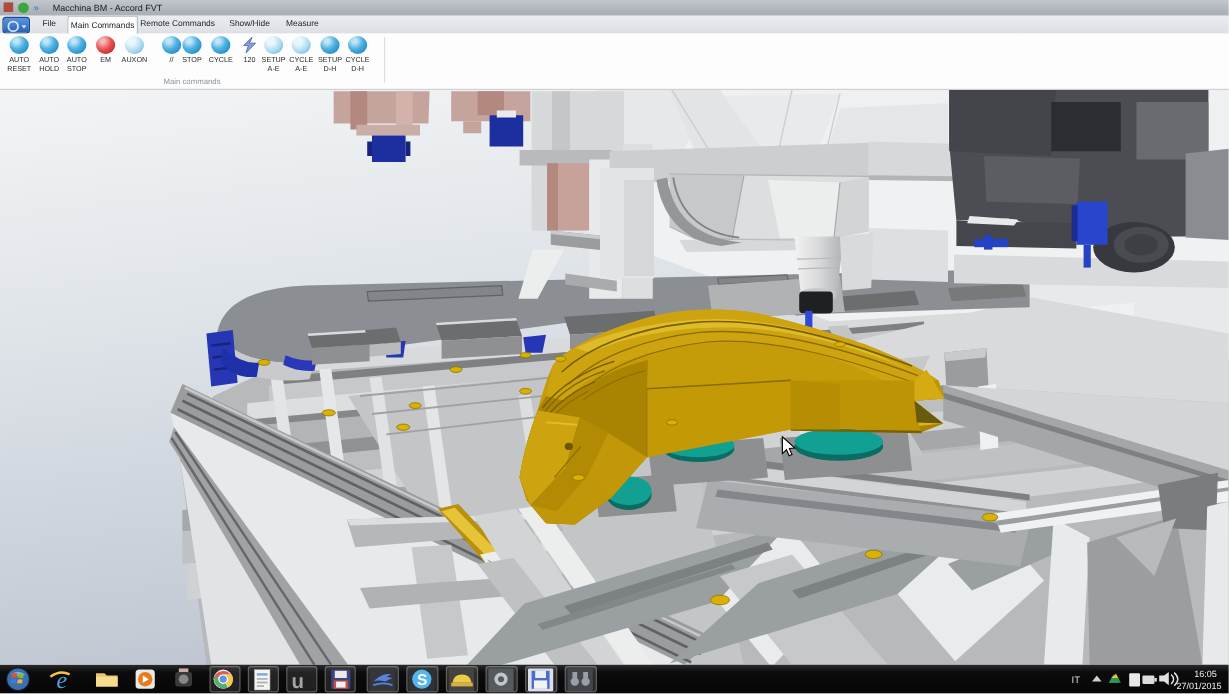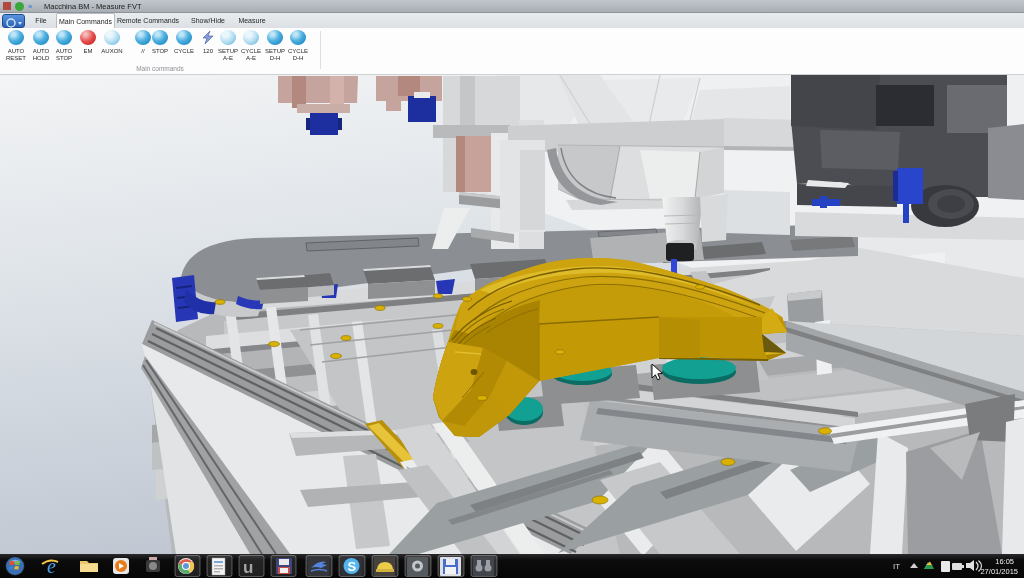--- a/index.html
+++ b/index.html
@@ -323,21 +323,21 @@
 </g>
 
 <path d="M 652,364 l 0,14 l 3.4,-3.2 l 2.2,5 l 2.4,-1 l -2.2,-5 l 4.6,-0.4 Z" fill="#fff" stroke="#000" stroke-width="0.9"></path>
 </g>
 </svg>
 
 <div id="titlebar">
  <div style="position:absolute;left:3px;top:2px;width:8px;height:8px;background:#b04a3e;"></div>
  <div style="position:absolute;left:15px;top:2px;width:9px;height:9px;border-radius:50%;background:#39a83c;"></div>
  <div style="position:absolute;left:28px;top:2px;width:9px;height:9px;color:#2277dd;font-size:8px;line-height:9px;">»</div>
- <div class="t">Macchina BM - Measure FVT</div>
+ <div class="t">Macchina BM - Accord FVT</div>
 </div>
 <div id="tabrow">
  <div id="appbtn"><svg width="21" height="12">
           <circle cx="8" cy="6" r="4" fill="none" stroke="#cfe2f8" stroke-width="1.5"></circle>
           <path d="M 15,5 l 4,0 l -2,3 Z" fill="#cfe2f8"></path>
         </svg></div>
  <div class="tab" style="left:27px;width:28px;">File</div>
  <div class="tab active" style="left:56px;width:57px;">Main Commands</div>
  <div class="tab" style="left:114px;width:68px;">Remote Commands</div>
  <div class="tab" style="left:186px;width:44px;">Show/Hide</div>

